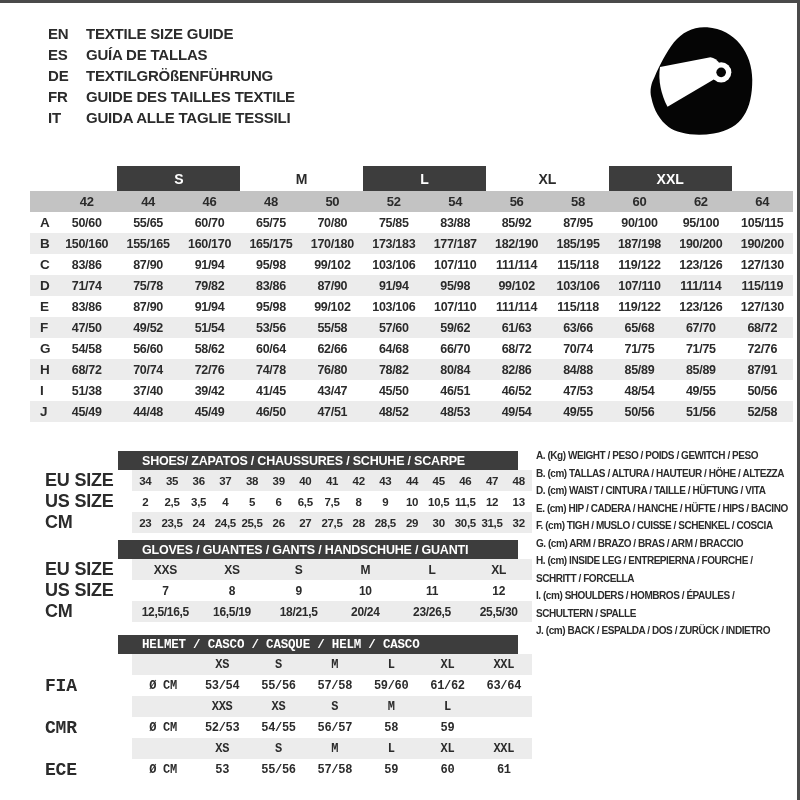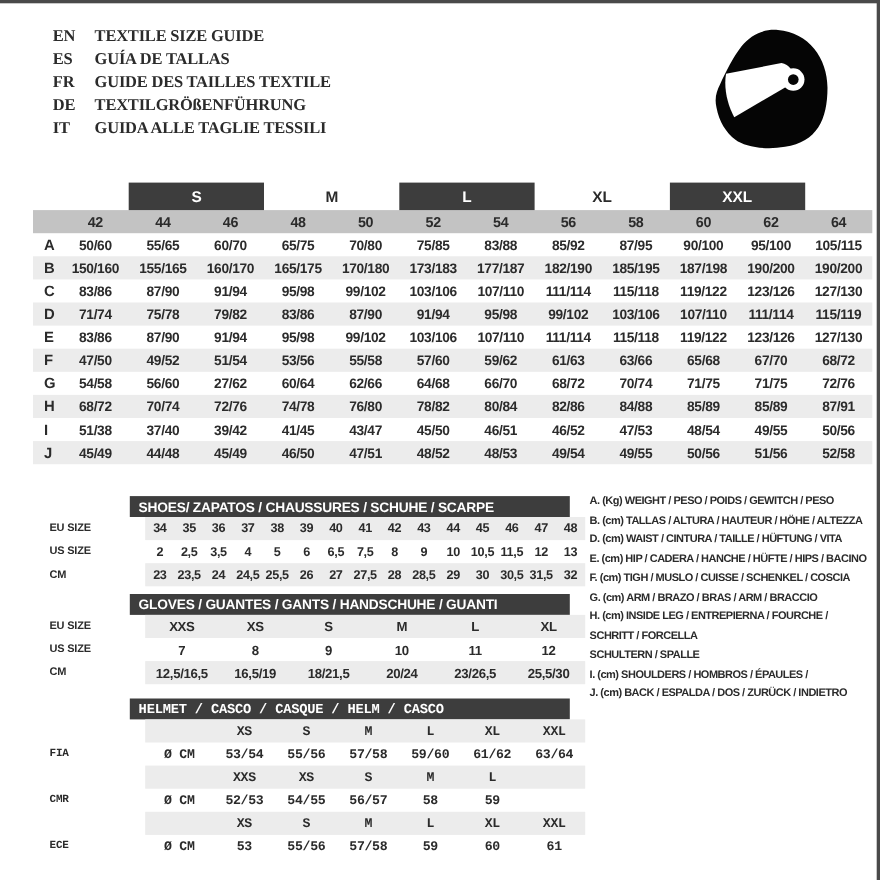--- a/index.html
+++ b/index.html
@@ -4,45 +4,45 @@
 <style>
   html,body{margin:0;padding:0;background:#fff;}
   .page{
     position:relative;width:800px;height:800px;background:#ffffff;
     font-family:"Liberation Sans",sans-serif;color:#2b2b2b;
     box-sizing:border-box;border-top:3px solid #4a4a4a;border-right:3px solid #4a4a4a;
     overflow:hidden;
   }
   
   .languages{position:absolute;left:48px;top:20px;}
-  .lang-row{display:flex;height:21px;align-items:center;font-weight:bold;font-size:15px;letter-spacing:-0.2px;font-family:Liberation Serif, serif;}
+  .lang-row{display:flex;height:21px;align-items:center;font-weight:bold;font-size:15px;letter-spacing:-0.2px;}
   .lang-code{width:38px;}
   
   .helmet-svg{position:absolute;left:645px;top:16px;width:118px;height:126px;}
   
   .main-table{position:absolute;left:30px;top:163px;width:763px;font-weight:bold;}
   .grid13{display:grid;grid-template-columns:26px repeat(12,1fr);}
   .sizes-row{height:25px;}
   .size-box{background:#3d3d3d;color:#ffffff;display:flex;align-items:center;justify-content:center;font-size:14px;}
   .size-plain{color:#2b2b2b;display:flex;align-items:center;justify-content:center;font-size:14px;}
   .numbers-row{height:21px;background:#c3c3c3;}
   .cell{display:flex;align-items:center;justify-content:center;font-size:12.5px;letter-spacing:-0.3px;white-space:nowrap;}
   .numbers-row .cell{font-size:13px;}
   .mrow{height:21px;}
   .mrow.stripe{background:#ececec;}
   .rlabel{justify-content:flex-start !important;padding-left:10px;font-size:13.5px !important;}
   
   .btable{position:absolute;left:45px;font-weight:bold;}
   .btable .bar{
     margin-left:73px;width:400px;height:19px;background:#3d3d3d;color:#fff;
-    font-size:12.5px;display:flex;align-items:center;padding-left:8px;
+    font-size:12.5px;display:flex;align-items:center;padding-left:24px;
     letter-spacing:-0.2px;box-sizing:border-box;white-space:nowrap;
   }
   .brow{display:flex;height:21px;}
-  .blabel{width:87px;display:flex;align-items:center;font-size:10px;letter-spacing:-0.2px;}
+  .blabel{width:87px;display:flex;align-items:center;font-size:18px;letter-spacing:-0.2px;}
   .bvalues{width:400px;display:grid;}
   .brow.stripe .bvalues{background:#ececec;}
   .bcell{display:flex;align-items:center;justify-content:center;font-size:11.5px;letter-spacing:-0.3px;white-space:nowrap;}
   .shoes .bvalues{grid-template-columns:repeat(15,1fr);}
   .gloves .bvalues{grid-template-columns:repeat(6,1fr);}
   .gloves .bcell{font-size:12px;}
   .helmetT .bvalues{grid-template-columns:62px repeat(6,1fr);}
   .helmetT .bcell{font-size:12px;}
   .shoes{top:448px;}
   .gloves{top:537px;}
@@ -59,26 +59,26 @@
   <div class="languages" id="languages">
       <div class="lang-row">
         <div class="lang-code">EN</div>
         <div class="lang-title">TEXTILE SIZE GUIDE</div>
       </div>
       <div class="lang-row">
         <div class="lang-code">ES</div>
         <div class="lang-title">GUÍA DE TALLAS</div>
       </div>
       <div class="lang-row">
+        <div class="lang-code">DE</div>
+        <div class="lang-title">TEXTILGRÖßENFÜHRUNG</div>
+      </div>
+      <div class="lang-row">
         <div class="lang-code">FR</div>
         <div class="lang-title">GUIDE DES TAILLES TEXTILE</div>
-      </div>
-      <div class="lang-row">
-        <div class="lang-code">DE</div>
-        <div class="lang-title">TEXTILGRÖßENFÜHRUNG</div>
       </div>
       <div class="lang-row">
         <div class="lang-code">IT</div>
         <div class="lang-title">GUIDA ALLE TAGLIE TESSILI</div>
       </div>
     </div>
 
   <svg class="helmet-svg" viewBox="0 0 110 110" aria-hidden="true">
     <path fill="#050505" d="M58 4 C84 6 100 28 100 53 C100 80 91 99 64 103 C47 106 30 103 22 97 C14 91 8 81 6 70 C4 62 6 56 9 50 C14 39 20 27 27 18 C35 8 46 3 58 4 Z"></path>
     <path fill="#ffffff" d="M14 41 L61 32 C68 33 73 41 72 48 L21 78 C15 67 12 53 14 41 Z"></path>
@@ -197,21 +197,21 @@
           <div class="cell">61/63</div>
           <div class="cell">63/66</div>
           <div class="cell">65/68</div>
           <div class="cell">67/70</div>
           <div class="cell">68/72</div>
         </div>
         <div class="mrow grid13">
           <div class="cell rlabel">G</div>
           <div class="cell">54/58</div>
           <div class="cell">56/60</div>
-          <div class="cell">27/62</div>
+          <div class="cell">58/62</div>
           <div class="cell">60/64</div>
           <div class="cell">62/66</div>
           <div class="cell">64/68</div>
           <div class="cell">66/70</div>
           <div class="cell">68/72</div>
           <div class="cell">70/74</div>
           <div class="cell">71/75</div>
           <div class="cell">71/75</div>
           <div class="cell">72/76</div>
         </div>
@@ -461,21 +461,21 @@
         <div class="legend-line">F. (cm) TIGH / MUSLO / CUISSE / SCHENKEL / COSCIA</div>
       </div>
       <div class="legend-item">
         <div class="legend-line">G. (cm) ARM / BRAZO / BRAS / ARM / BRACCIO</div>
       </div>
       <div class="legend-item">
         <div class="legend-line">H. (cm) INSIDE LEG / ENTREPIERNA / FOURCHE /</div>
         <div class="legend-line">SCHRITT / FORCELLA</div>
       </div>
       <div class="legend-item">
+        <div class="legend-line">I. (cm) SHOULDERS / HOMBROS / ÉPAULES /</div>
         <div class="legend-line">SCHULTERN / SPALLE</div>
-        <div class="legend-line">I. (cm) SHOULDERS / HOMBROS / ÉPAULES /</div>
       </div>
       <div class="legend-item">
         <div class="legend-line">J. (cm) BACK / ESPALDA / DOS / ZURÜCK / INDIETRO</div>
       </div>
     </div>
 
 </div>
 
 </body></html>

